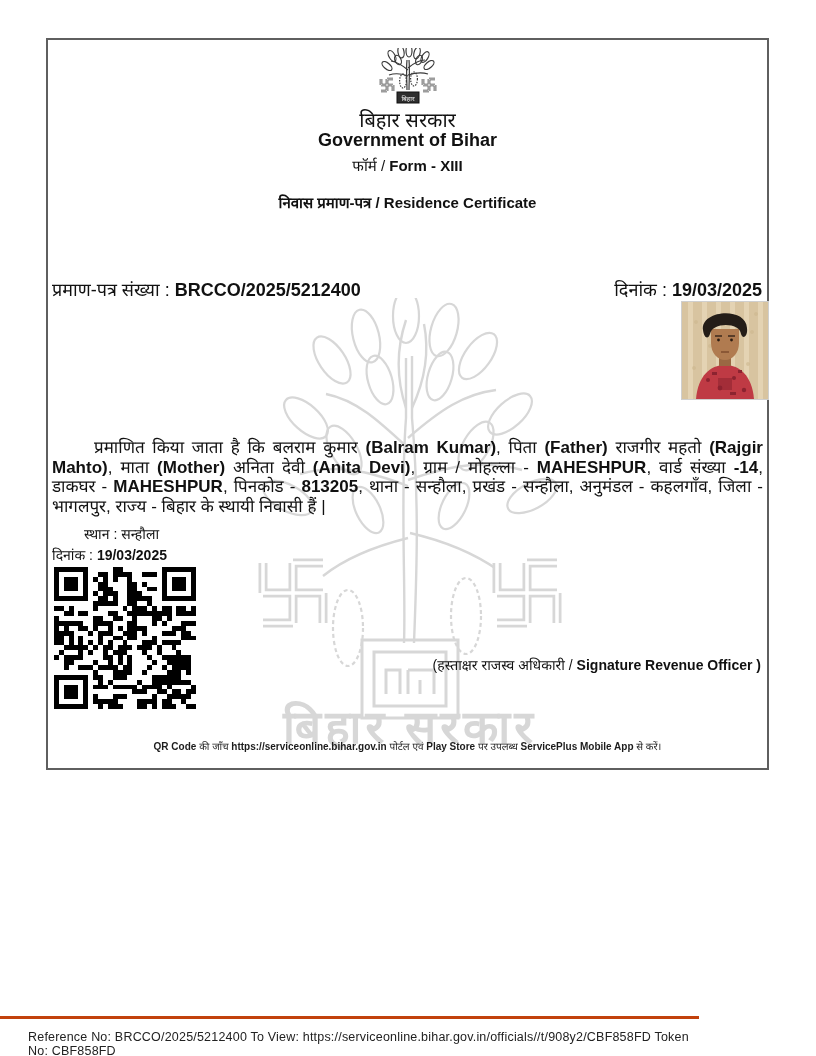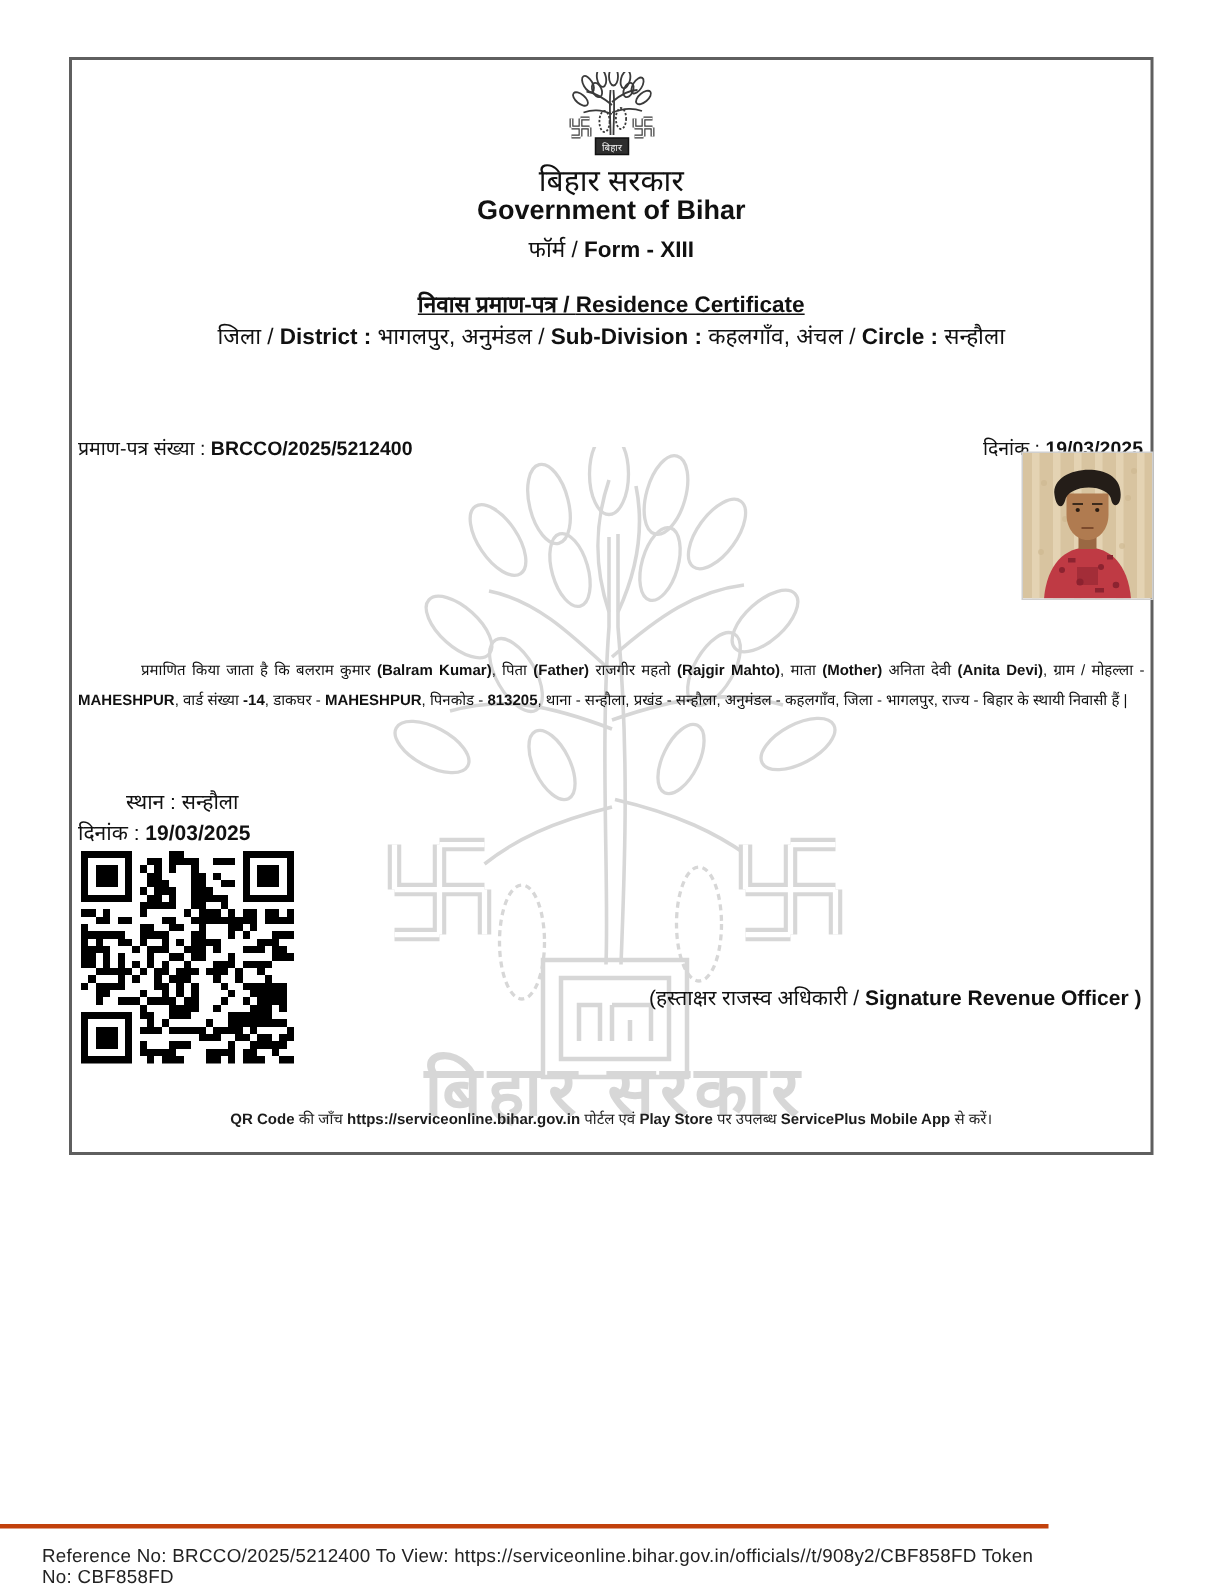--- a/index.html
+++ b/index.html
@@ -29,37 +29,36 @@
     text-align:center; font-size:46px; font-weight:bold;
     color:#d7d7d7; letter-spacing:4px;
     font-family:"Liberation Sans", sans-serif;
   }
 
   .center { text-align:center; width:100%; position:absolute; }
   .emblem { position:absolute; left:50%; transform:translateX(-50%); top:8px; }
   .org-hi   { top:66px;  font-size:20px; }
   .org-en   { top:90px;  font-size:18px; font-weight:bold; }
   .form-ln  { top:115px; font-size:15px; }
-  .title-ln { top:152px; font-size:15px; font-weight:bold;text-decoration:underline; }
+  .title-ln { top:152px; font-size:15px; font-weight:bold; }
   .loc-ln   { top:173px; font-size:15px; }
 
   .meta-row {
     position:absolute; left:4px; right:5px; top:237px;
     display:flex; justify-content:space-between;
-    font-size:13px;
-    margin-top:12px;
+    font-size:18px;
   }
   .photo {
     position:absolute; left:634px; top:262px;
     width:86px; height:97px;
     outline:1px solid #cfcfcf;
   }
   .body-par {
     position:absolute; left:4px; right:4px; top:398px;
-    font-size:10px; line-height:19.6px;
+    font-size:17px; line-height:19.6px;
     text-align:justify; text-indent:42px;
   }
   .place-ln { position:absolute; left:4px; top:484px; font-size:14px;margin-left:32px; }
   .date-ln  { position:absolute; left:4px; top:505px; font-size:14px; }
   .qr {
     position:absolute; left:6px; top:527px;
     width:142px; height:142px;
   }
   .sig-ln {
     position:absolute; right:6px; top:592px;
@@ -163,21 +162,20 @@
         <rect x="21" y="44" width="22" height="11" fill="#2e2e2e" stroke="#111" stroke-width="1"></rect>
         <text x="32" y="52.5" font-size="6.5" fill="#efefef" text-anchor="middle" font-family="Liberation Sans, sans-serif">बिहार</text>
       </svg>
     </div>
 
     <div class="center org-hi">बिहार सरकार</div>
     <div class="center form-ln"><span>फॉर्म / </span><span class="b">Form - XIII</span></div>
     <div class="center org-en">Government of Bihar</div>
 
     <div class="center title-ln"><span class="b">निवास प्रमाण-पत्र / </span><span class="b">Residence Certificate</span></div>
-    <div class="center loc-ln"><span>जिला / </span><span class="b">District : </span><span>भागलपुर, </span><span>अनुमंडल / </span><span class="b">Sub-Division : </span><span>कहलगाँव, </span><span>अंचल / </span><span class="b">Circle : </span><span>सन्हौला</span></div>
 
     <div class="meta-row">
       <div>
         <span>प्रमाण-पत्र संख्या : </span><span class="b">BRCCO/2025/5212400</span>
       </div>
       <div>
         <span>दिनांक : </span><span class="b">19/03/2025</span>
       </div>
     </div>
 

